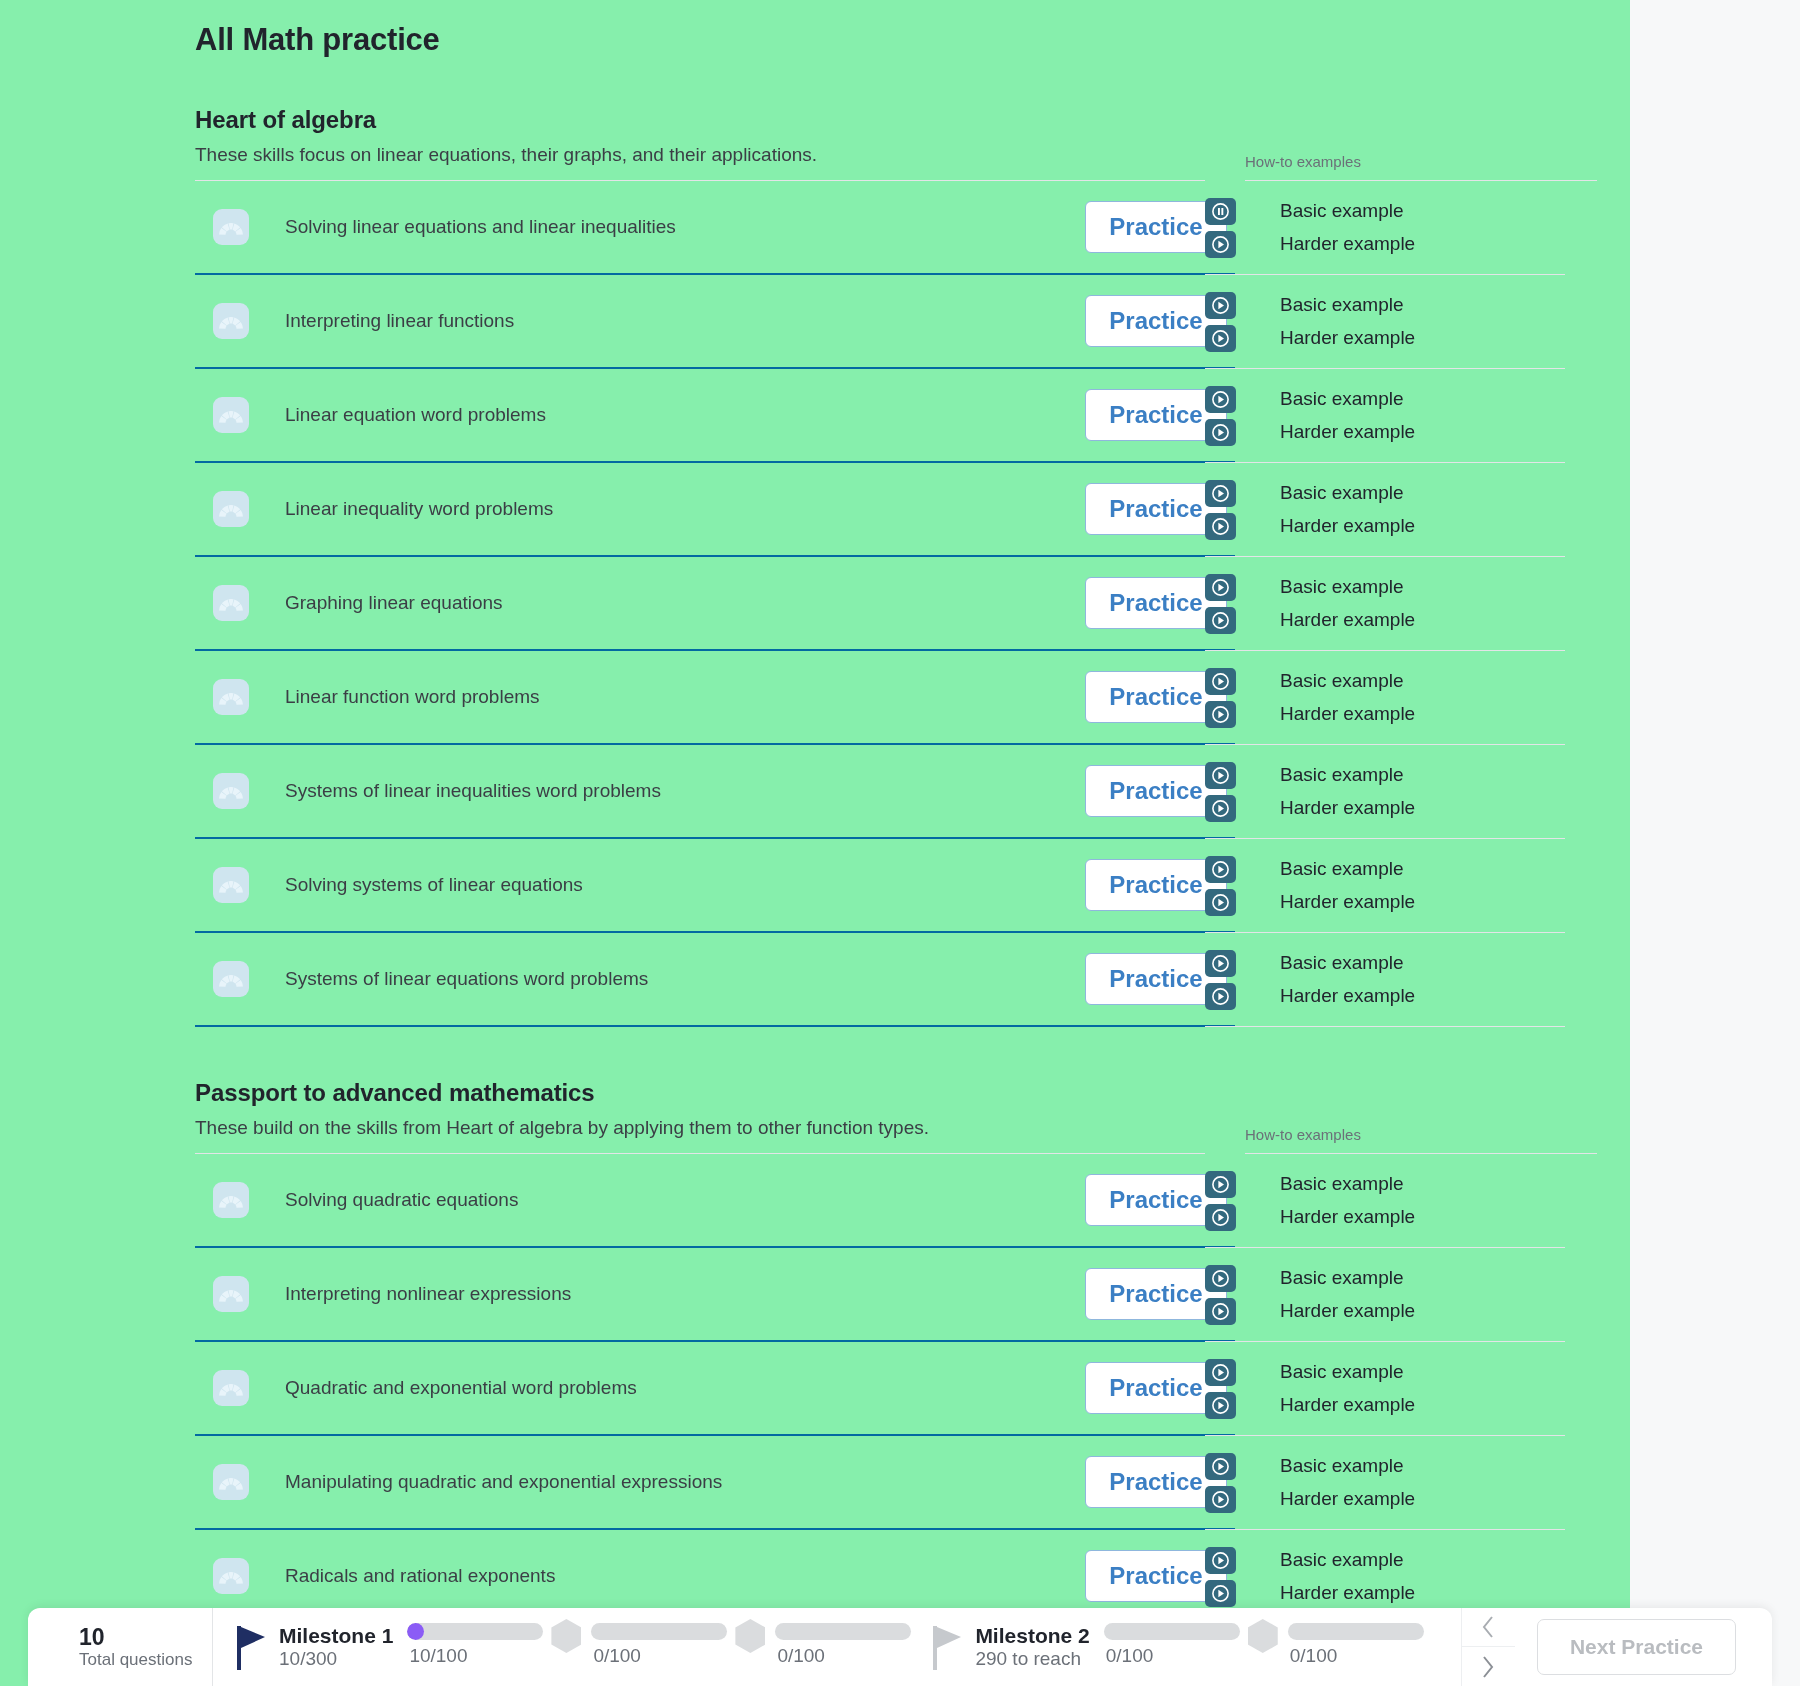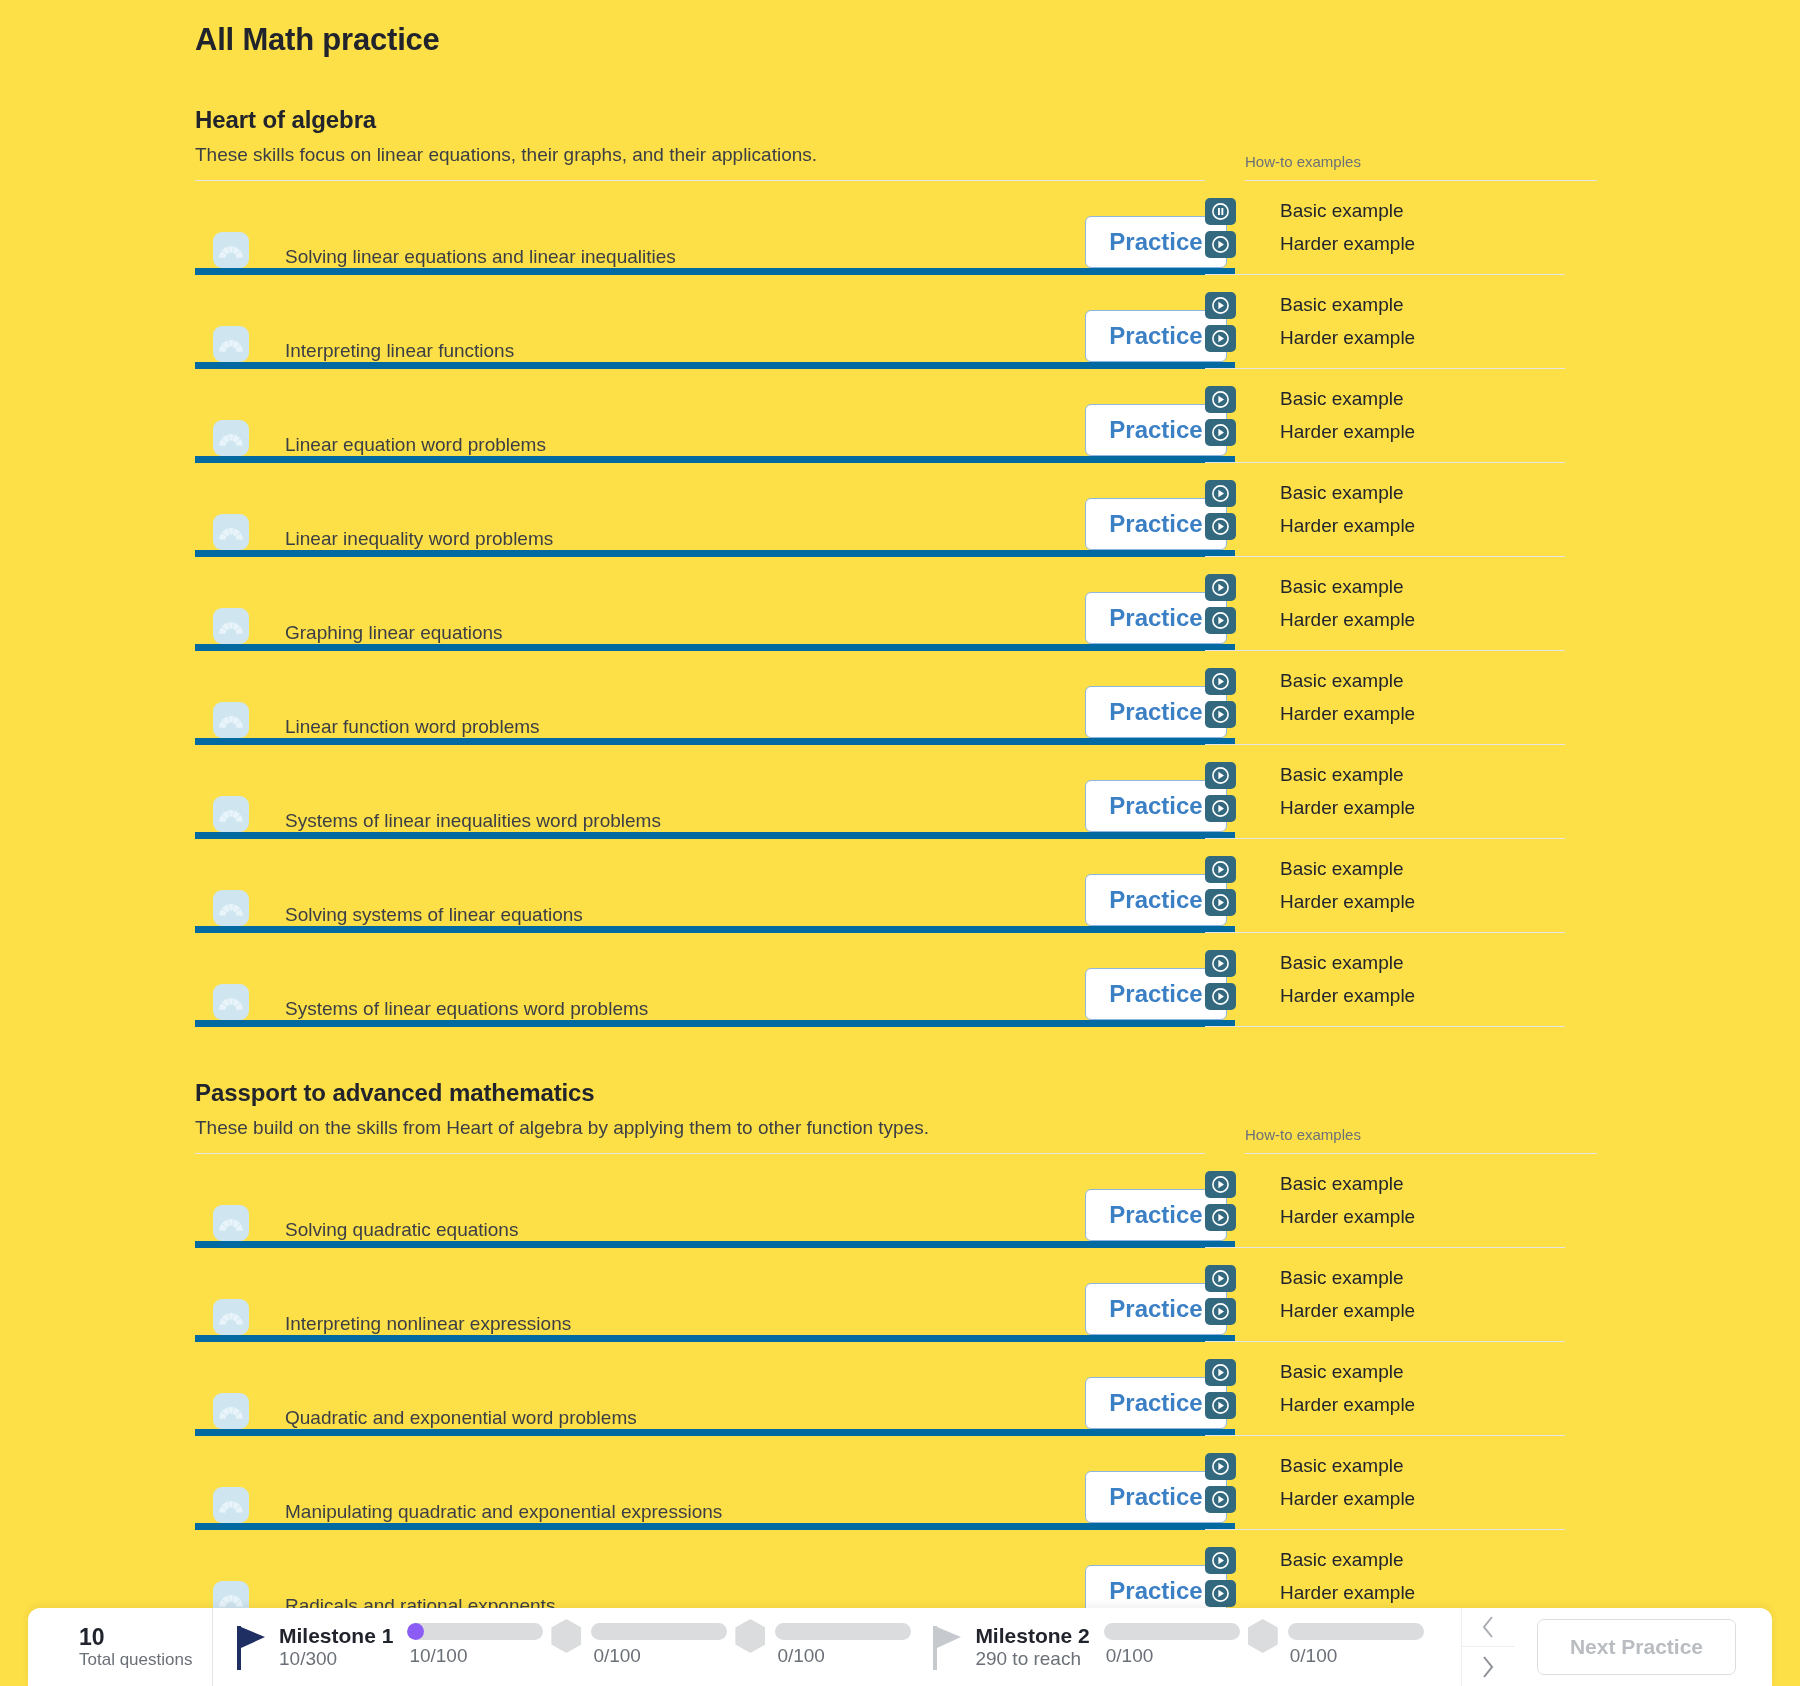--- a/index.html
+++ b/index.html
@@ -8,23 +8,23 @@
     width: 1800px;
     height: 1686px;
     background: #F7F8F9;
     font-family: "Liberation Sans", sans-serif;
     color: #21242C;
     overflow: hidden;
   }
 
   #page {
     position: relative;
-    width: 1800px;
+    width: 1630px;
     height: 1686px;
-    background: #fde047;
+    background: #86efac;
   }
 
   
   .content {
     position: absolute;
     left: 0; top: 0;
     width: 1800px;
     padding: 22px 0 0 0;
   }
 
@@ -78,23 +78,23 @@
 
   
   .skill-row {
     display: flex;
     align-items: stretch;
   }
 
   .skill-main {
     width: 1040px;
     display: flex;
-    align-items: flex-end;
+    align-items: center;
     height: 94px;
-    border-bottom: 7px solid #0369a1;
+    border-bottom: 2px solid #0369a1;
     padding-left: 18px;
   }
 
   .skill-icon {
     width: 36px;
     height: 36px;
     border-radius: 9px;
     background: #CFE5EF;
     flex: 0 0 36px;
     position: relative;

